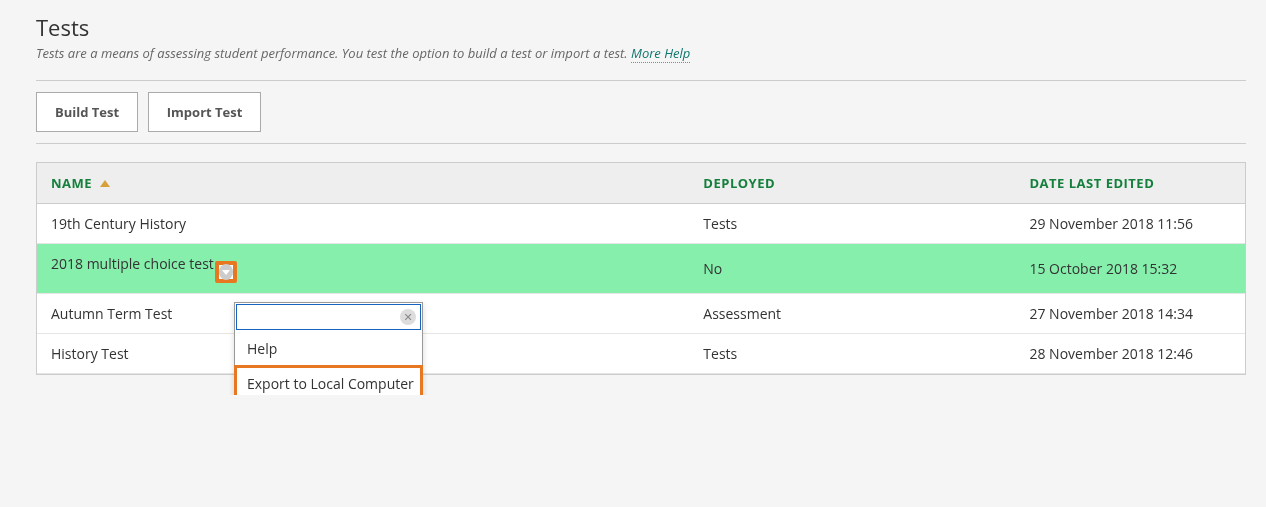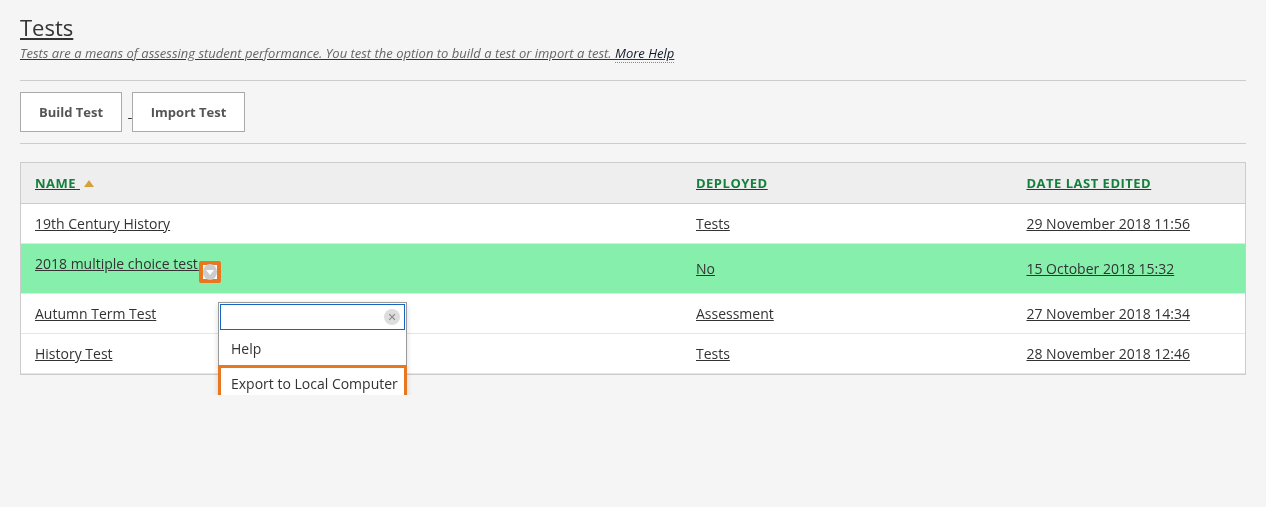--- a/index.html
+++ b/index.html
@@ -5,37 +5,36 @@
   * { box-sizing: border-box; }
   body {
     margin: 0;
     font-family: "Open Sans", "Segoe UI", Arial, sans-serif;
     background: #f5f5f5;
     font-size: 14px;
     color: #333;
     width: 1266px;
   }
   .page {
-    padding: 12px 20px 20px 20px;
-    text-decoration: underline;
+    padding: 12px 20px 20px 36px;
   }
   .page-title {
     font-size: 22px;
     color: #333;
     margin: 0 0 2px 0;
     font-weight: 400;
   }
   .page-desc {
     font-style: italic;
     color: #666;
     font-size: 13px;
     margin: 0 0 18px 0;
   }
   .help-link {
-    color: #0f172a;
+    color: #0f766e;
     border-bottom: 1px dotted #888;
     text-decoration: none;
     cursor: pointer;
   }
   .action-bar {
     border-top: 1px solid #ccc;
     border-bottom: 1px solid #ccc;
     background: transparent;
     padding: 11px 0;
     margin: 0 0 18px 0;

